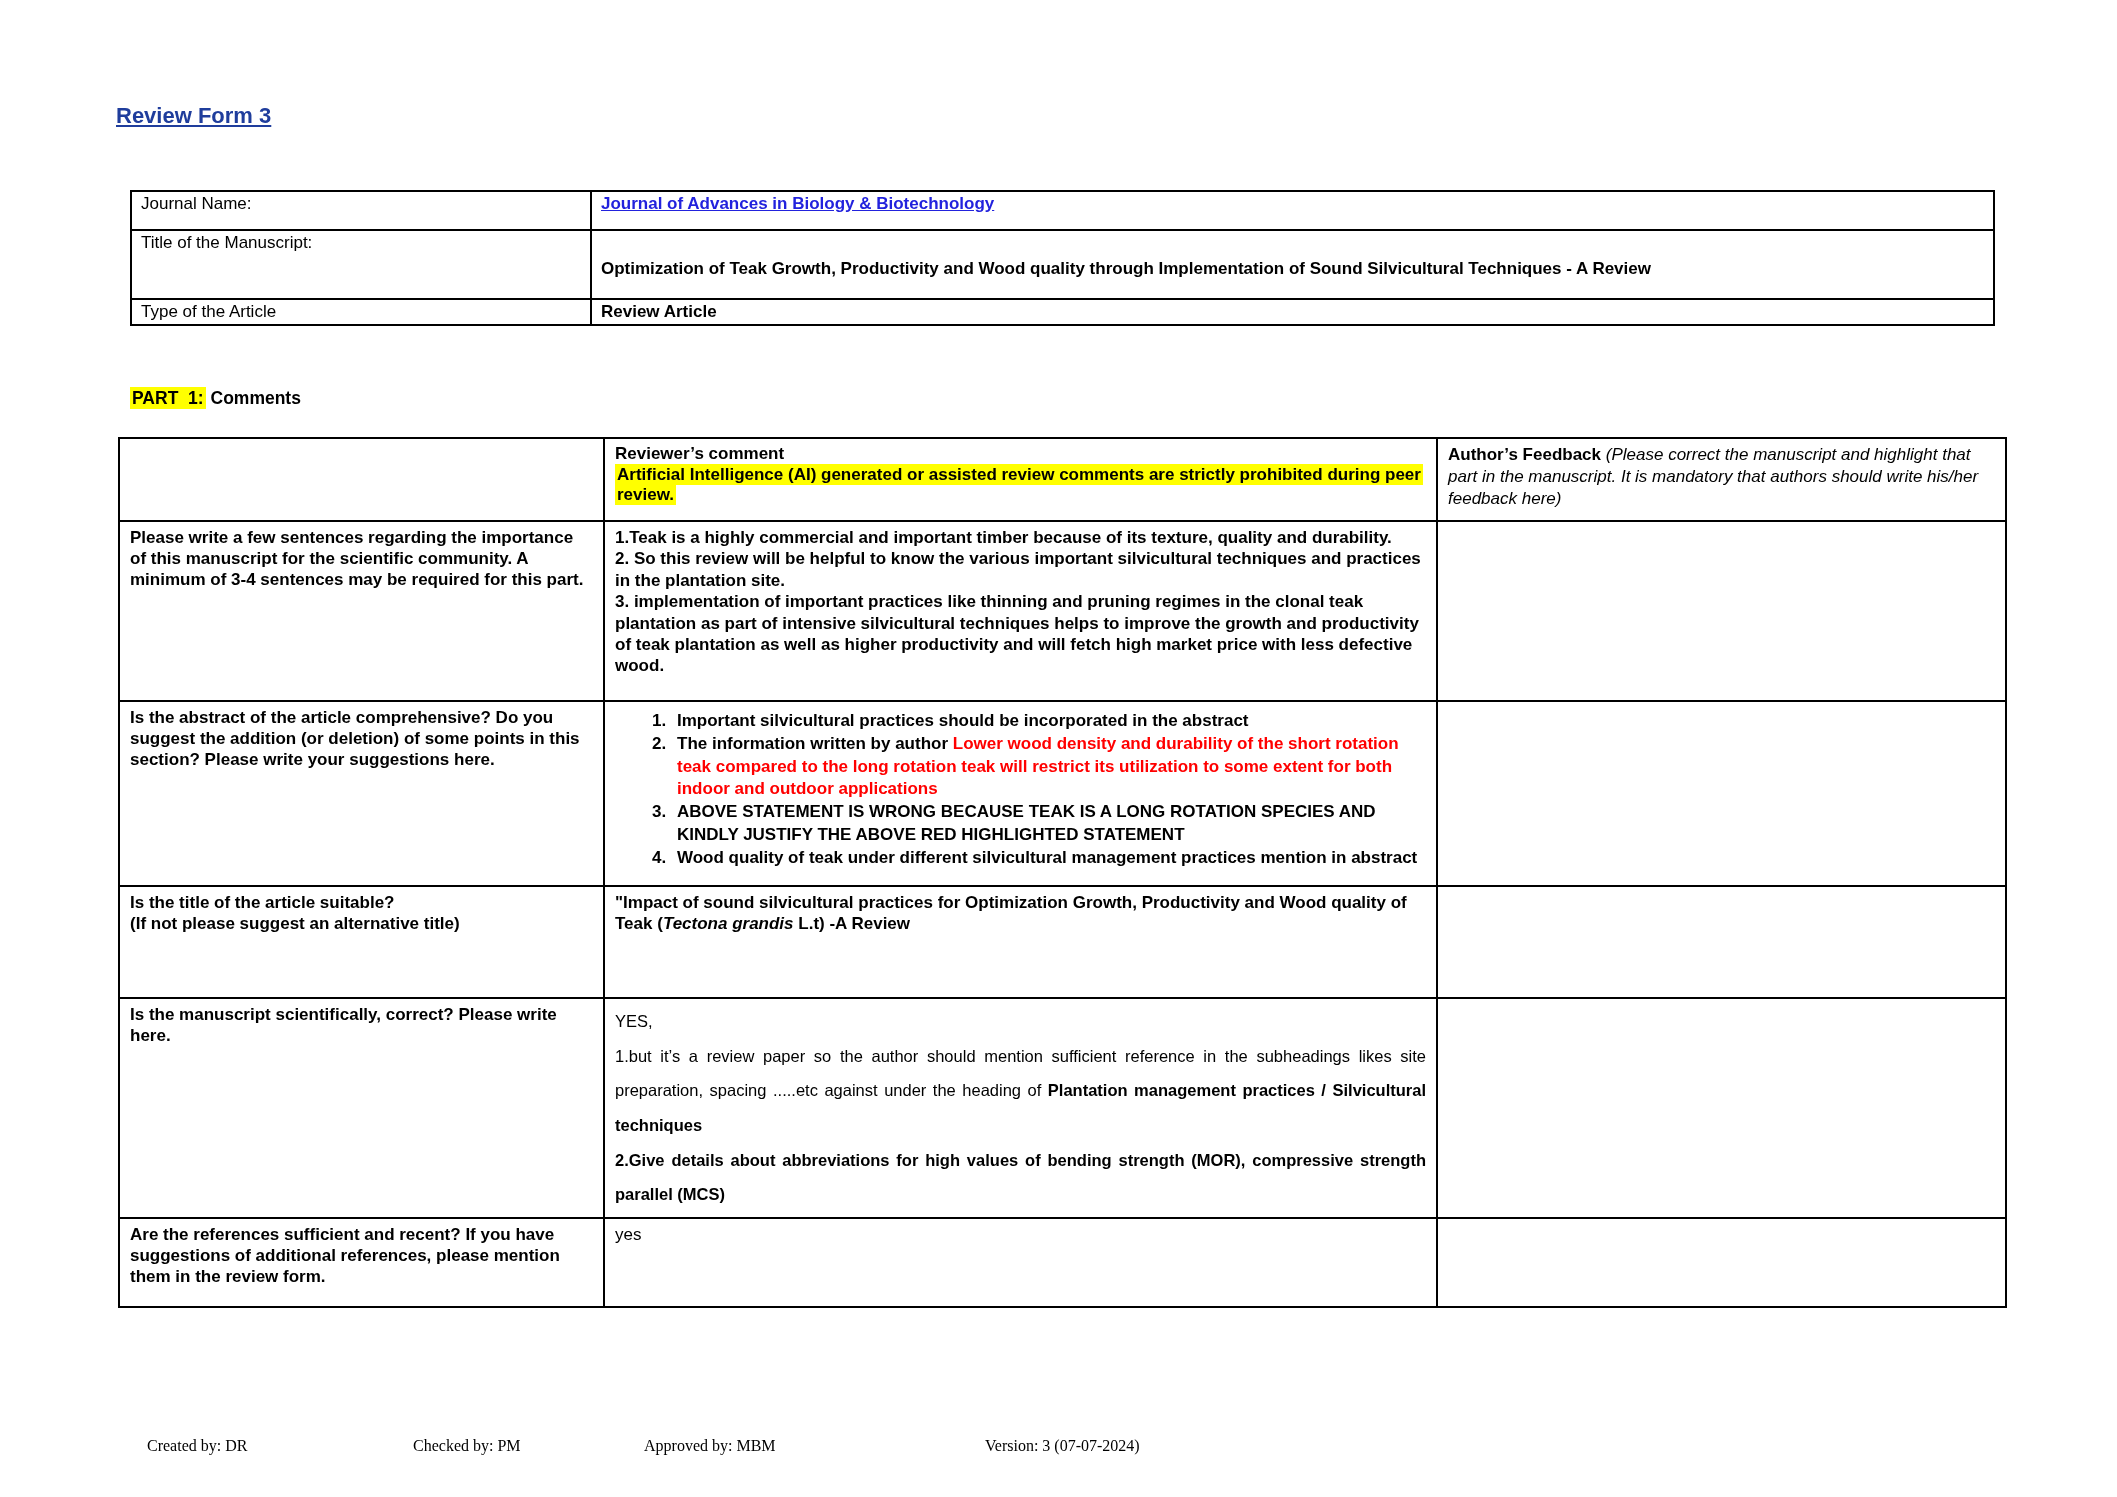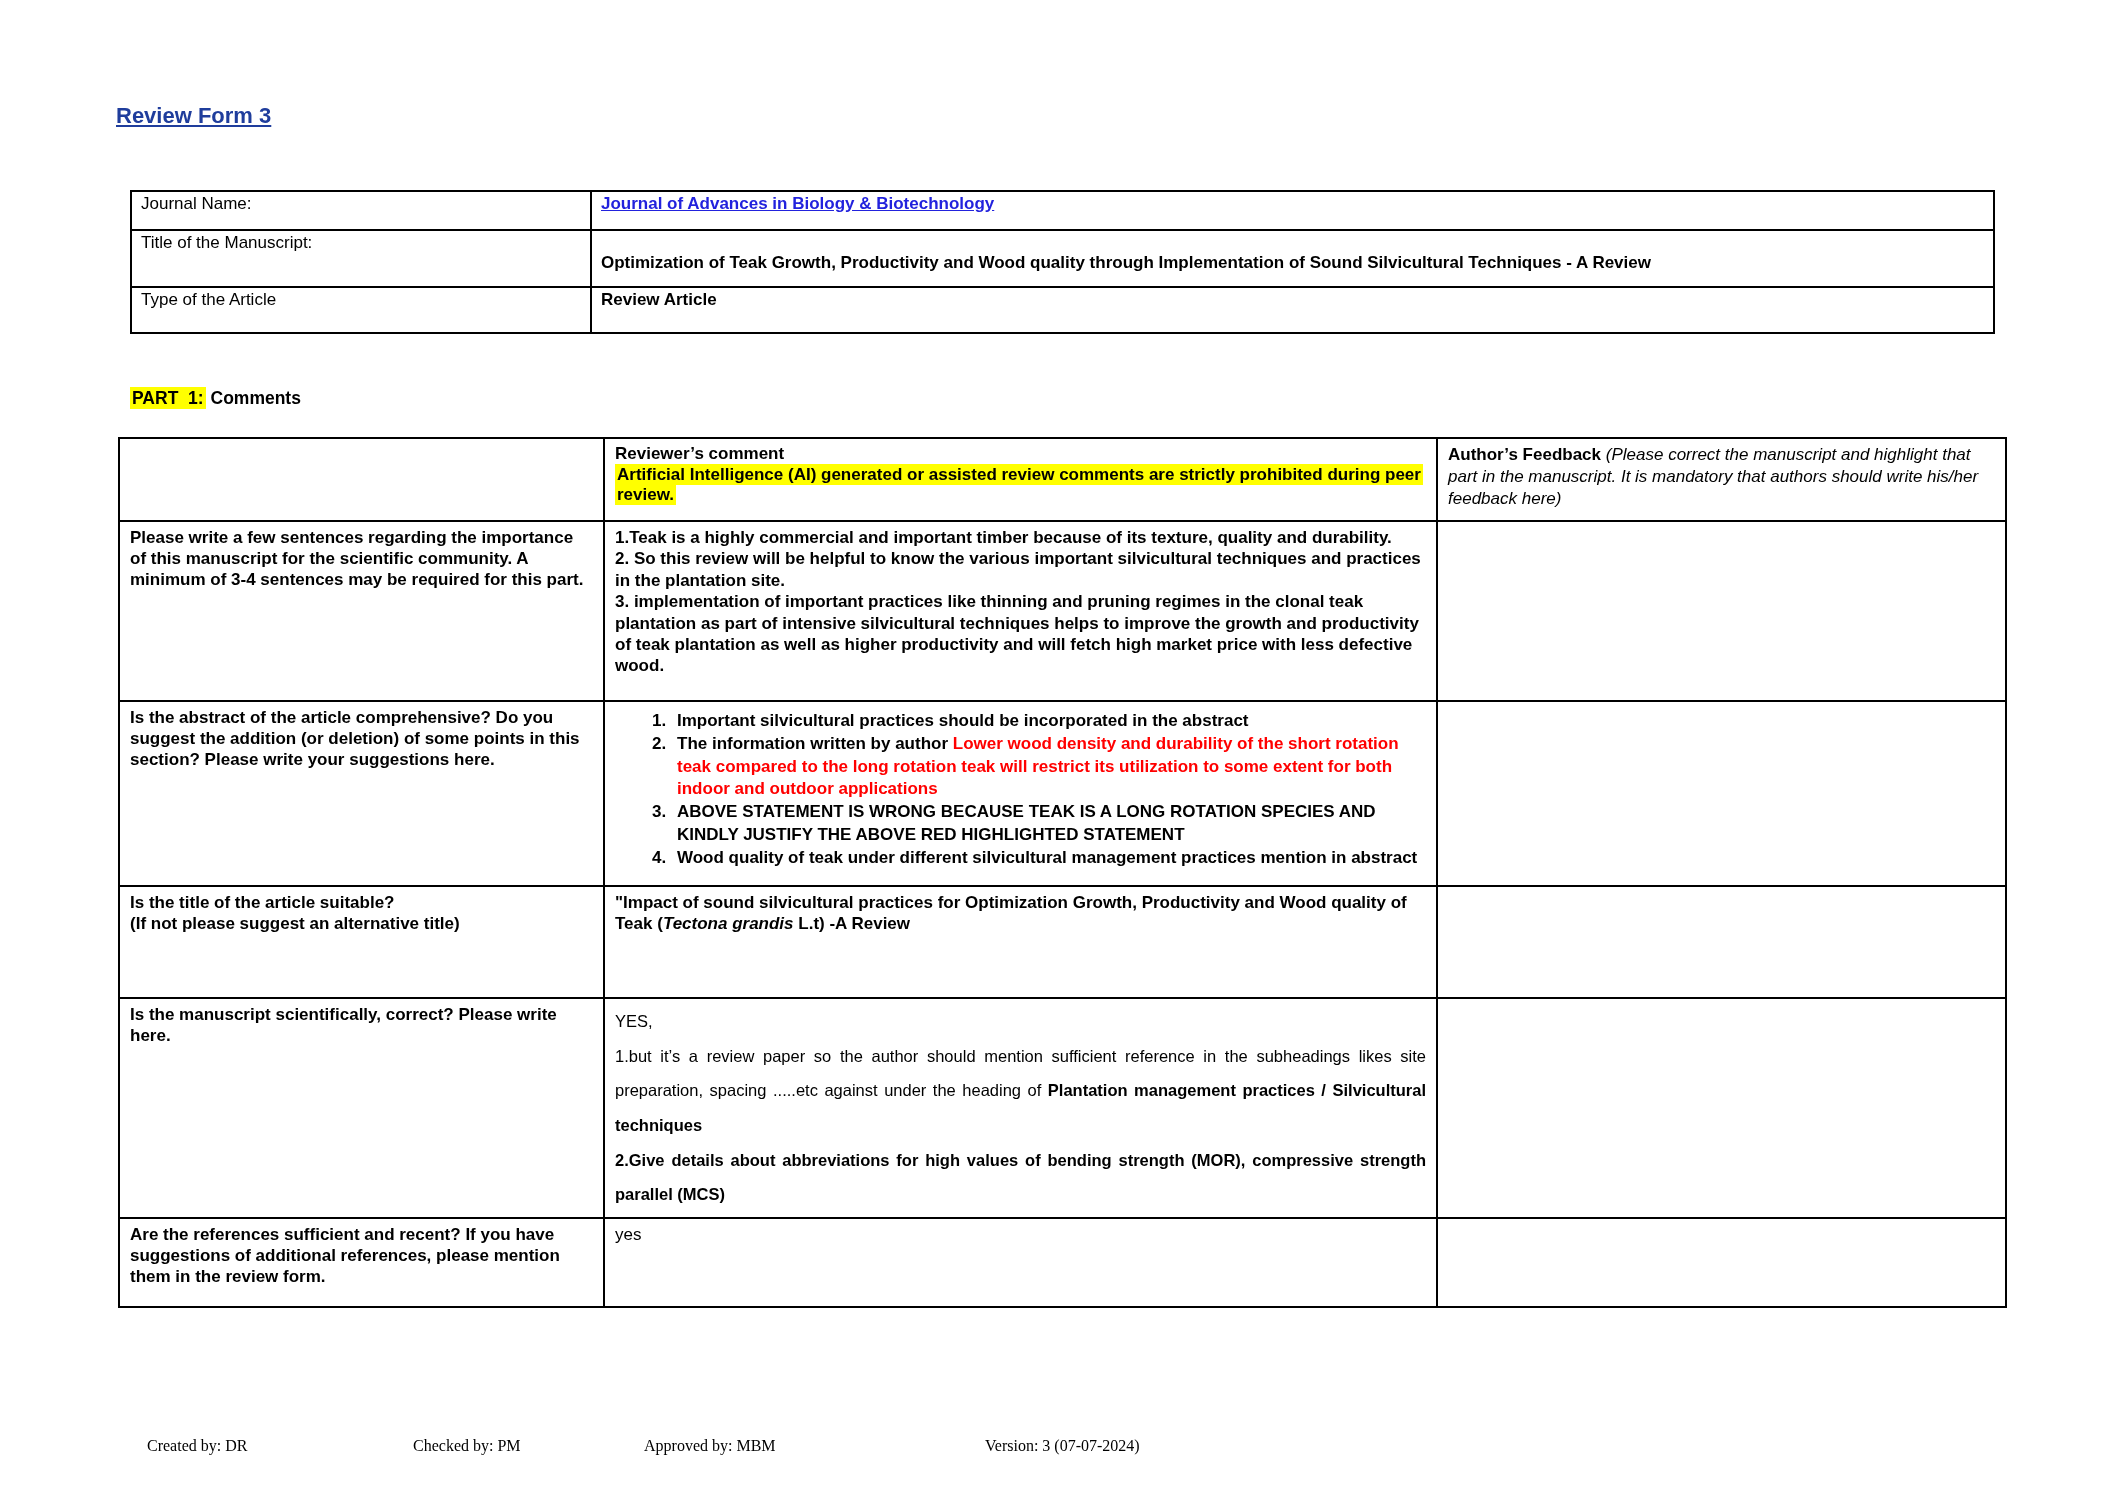--- a/index.html
+++ b/index.html
@@ -70,25 +70,25 @@
   <table class="info-table">
     <colgroup>
         <col style="width:460px">
         <col>
       </colgroup>
     <tbody>
         <tr style="height:39px">
       <td>Journal Name:</td>
       <td><a class="link" href="#">Journal of Advances in Biology &amp; Biotechnology</a></td>
     </tr>
-    <tr style="height:57px">
+    <tr style="height:69px">
       <td>Title of the Manuscript:</td>
       <td class="val vmid">Optimization of Teak Growth, Productivity and Wood quality through Implementation of Sound Silvicultural Techniques - A Review</td>
     </tr>
-    <tr style="height:46px">
+    <tr style="height:26px">
       <td>Type of the Article</td>
       <td class="val">Review Article</td>
     </tr>
   </tbody>
     </table>
 
   <div class="part-heading">
     <span class="hl pre">PART  1:</span>
     <span>Comments</span>
   </div>

